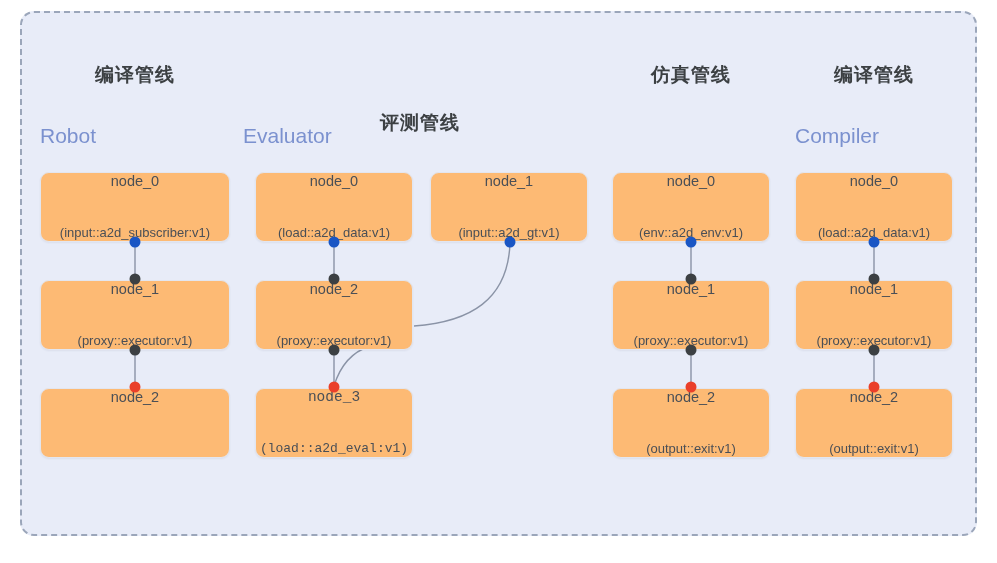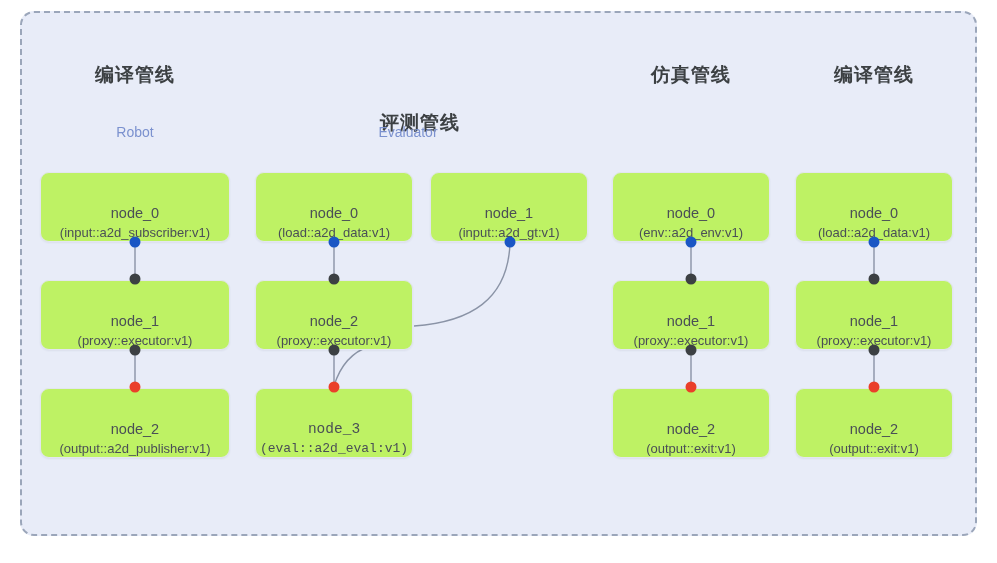--- a/index.html
+++ b/index.html
@@ -53,38 +53,38 @@
     position: absolute;
     text-align: center;
     font-size: 19px;
     font-weight: bold;
     color: #3c4043;
     white-space: nowrap;
     letter-spacing: 1px;
   }
   .col-sub {
     position: absolute;
-    text-align: center;
-    font-size: 14px;
+    text-align: left;
+    font-size: 21px;
     color: #7b91cf;
     white-space: nowrap;
   }
 
   
   .node {
     position: absolute;
     box-sizing: border-box;
-    background: #bef264;
+    background: #fdba74;
     border: 1px solid #e3e6ef;
     border-radius: 9px;
     box-shadow: 0 1px 2px rgba(40,50,80,0.07);
     display: flex;
     flex-direction: column;
     align-items: center;
-    justify-content: flex-end;
+    justify-content: space-between;
     gap: 4px;
   }
   .node .n-name {
     font-size: 14.5px;
     color: #4a4f56;
     line-height: 1.15;
     white-space: nowrap;
   }
   .node .n-type {
     font-size: 13px;
@@ -135,49 +135,49 @@
 
   <div class="col-title" style="left:40px; top:62px; width:190px;">编译管线</div>
   <div class="col-sub" style="left:40px; top:124px; width:190px;">Robot</div>
 
   <div class="col-title" style="left:255px; top:62px; width:330px;margin-top:48px;">评测管线</div>
   <div class="col-sub" style="left:243px; top:124px; width:330px;">Evaluator</div>
 
   <div class="col-title" style="left:612px; top:62px; width:158px;">仿真管线</div>
 
   <div class="col-title" style="left:795px; top:62px; width:158px;">编译管线</div>
+  <div class="col-sub" style="left:795px; top:124px; width:158px;">Compiler</div>
 
   <div class="node" style="left:40px; top:172px; width:190px; height:70px;">
     <span class="n-name">node_0</span>
     <span class="n-type">(input::a2d_subscriber:v1)</span>
   </div>
   <div class="node" style="left:40px; top:280px; width:190px; height:70px;">
     <span class="n-name">node_1</span>
     <span class="n-type">(proxy::executor:v1)</span>
   </div>
   <div class="node" style="left:40px; top:388px; width:190px; height:70px;">
     <span class="n-name">node_2</span>
-    <span class="n-type">(output::a2d_publisher:v1)</span>
   </div>
 
   <div class="node" style="left:255px; top:172px; width:158px; height:70px;">
     <span class="n-name">node_0</span>
     <span class="n-type">(load::a2d_data:v1)</span>
   </div>
   <div class="node" style="left:430px; top:172px; width:158px; height:70px;">
     <span class="n-name">node_1</span>
     <span class="n-type">(input::a2d_gt:v1)</span>
   </div>
   <div class="node" style="left:255px; top:280px; width:158px; height:70px;">
     <span class="n-name">node_2</span>
     <span class="n-type">(proxy::executor:v1)</span>
   </div>
   <div class="node" style="left:255px; top:388px; width:158px; height:70px;font-family:Liberation Mono, monospace;">
     <span class="n-name">node_3</span>
-    <span class="n-type">(eval::a2d_eval:v1)</span>
+    <span class="n-type">(load::a2d_eval:v1)</span>
   </div>
 
   <div class="node" style="left:612px; top:172px; width:158px; height:70px;">
     <span class="n-name">node_0</span>
     <span class="n-type">(env::a2d_env:v1)</span>
   </div>
   <div class="node" style="left:612px; top:280px; width:158px; height:70px;">
     <span class="n-name">node_1</span>
     <span class="n-type">(proxy::executor:v1)</span>
   </div>

